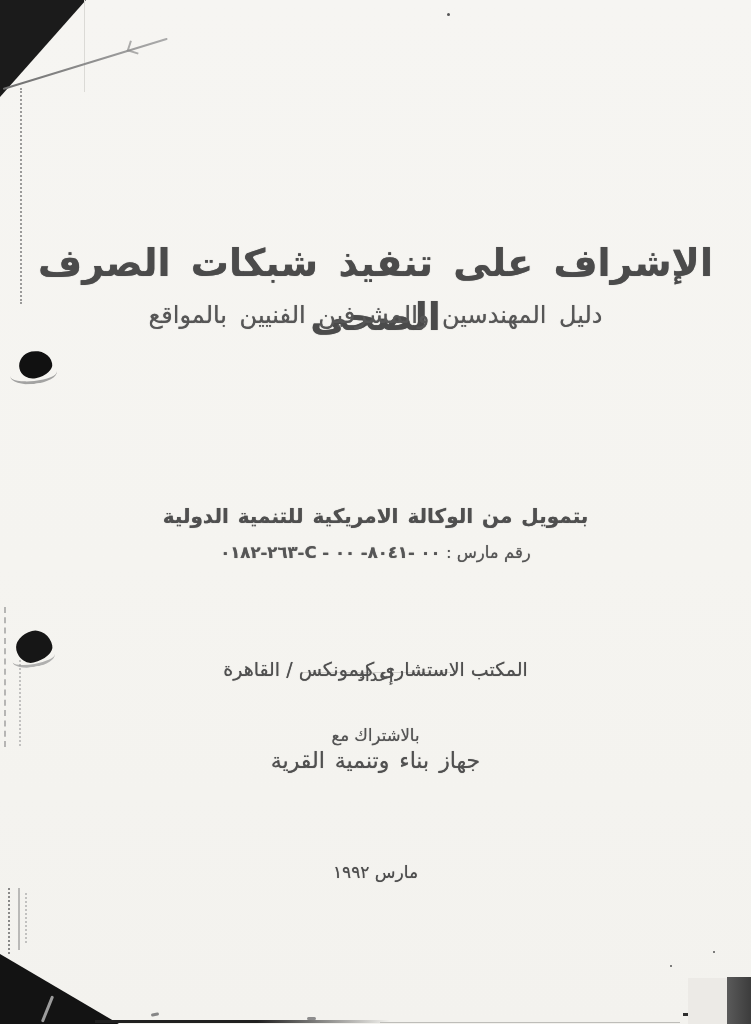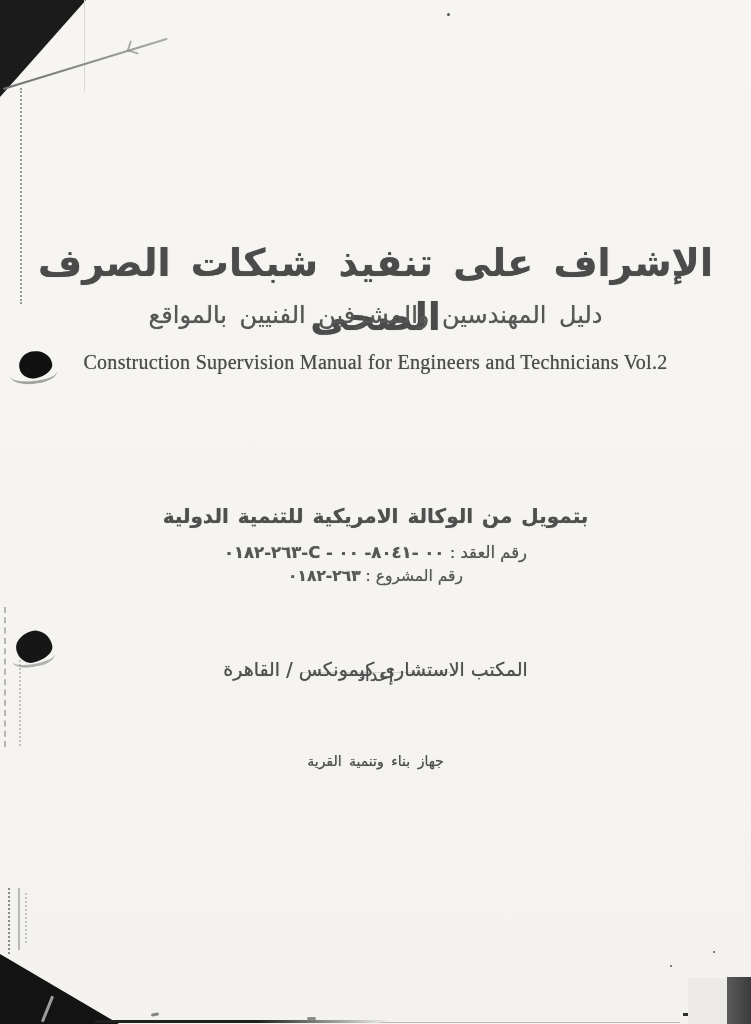--- a/index.html
+++ b/index.html
@@ -25,21 +25,21 @@
 
   .fund {top:500px;font-size:20px;line-height:32px;font-weight:bold;color:#4f4f4f;word-spacing:2px;}
   .contract{top:541px;font-size:16.5px;line-height:24px;color:#565656;}
   .project{top:565px;font-size:15.5px;line-height:22px;color:#585858;}
   .contract bdi,.project bdi{font-weight:bold;}
 
   .prep-rule{position:absolute;top:672px;left:286px;width:150px;height:1px;background:#b8b7b2;opacity:.55;}
   .prep-head{top:663px;font-size:17px;line-height:24px;color:#515151;font-weight:500;}
   .prep1{top:656px;font-size:19px;line-height:27px;color:#4f4f4f;}
   .prep2{top:724px;font-size:16.5px;line-height:24px;color:#545454;}
-  .prep3{top:748px;font-size:14px;line-height:26px;color:#505050;word-spacing:3px;}
+  .prep3{top:748px;font-size:22px;line-height:26px;color:#505050;word-spacing:3px;}
 
   .date{top:860px;font-size:17px;line-height:25px;color:#4d4d4d;font-weight:500;}
   .code{top:885px;font-size:16px;line-height:22px;color:#4d4d4d;letter-spacing:.5px;}
 
   
   .art{position:absolute;}
   .tl-triangle{left:0;top:0;width:86px;height:97px;background:#1b1b1b;
                clip-path:polygon(0 0,100% 0,0 100%);}
   .tl-page-edge{left:84px;top:0;width:1px;height:92px;background:#dbdad6;}
   .tl-crease{left:3px;top:88px;width:172px;height:2px;border-radius:2px;
@@ -123,40 +123,37 @@
   <div class="art speck sp3"></div>
   <div class="art sp4"></div>
   <div class="art sp5"></div>
 
   <div class="text-layer">
 
     <div class="line ar t-ar1" dir="rtl">الإشراف على تنفيذ شبكات الصرف الصحى</div>
 
     <div class="line ar t-ar2" dir="rtl">دليل المهندسين والمشرفين الفنيين بالمواقع</div>
 
-    <div class="line en t-en1">Construction Supervision Manual for Engineers and Technicians Vol.2</div>
 
 
     <div class="line ar fund" dir="rtl">بتمويل من الوكالة الامريكية للتنمية الدولية</div>
 
     <div class="line ar contract" dir="rtl">
-      <span>رقم العقد :</span>
+      <span>رقم مارس :</span>
       <bdi dir="ltr">٢٦٣-٠١٨٢-C - ٠٠ -٨٠٤١- ٠٠</bdi>
     </div>
 
-    <div class="line ar project" dir="rtl">
-      <span>رقم المشروع :</span>
-      <bdi dir="ltr">٢٦٣-٠١٨٢</bdi>
-    </div>
 
     <div class="prep-rule"></div>
 
     <div class="line ar prep-head" dir="rtl">إعداد</div>
 
     <div class="line ar prep1" dir="rtl">المكتب الاستشارى كيمونكس / القاهرة</div>
 
+    <div class="line ar prep2" dir="rtl">بالاشتراك مع</div>
 
     <div class="line ar prep3" dir="rtl">جهاز بناء وتنمية القرية</div>
 
+    <div class="line ar date" dir="rtl">مارس ١٩٩٢</div>
 
 
   </div>
 </div>
 
 </body></html>

